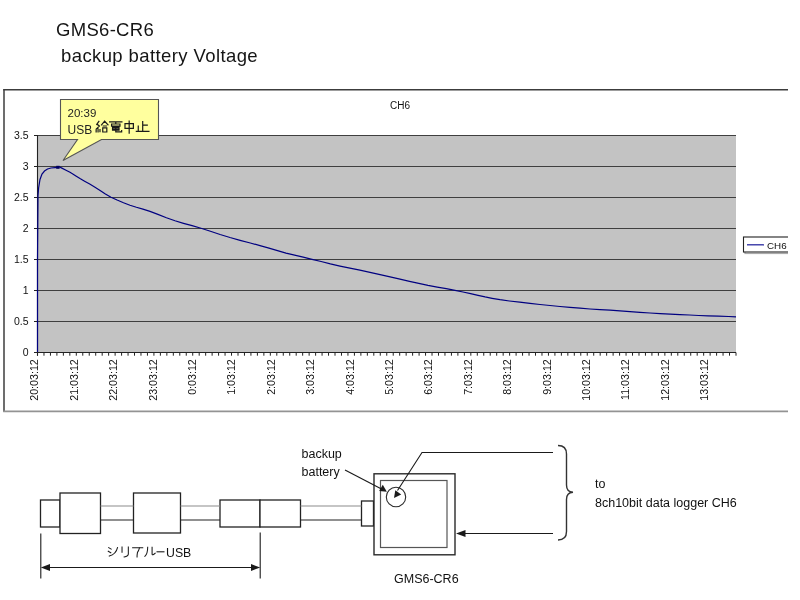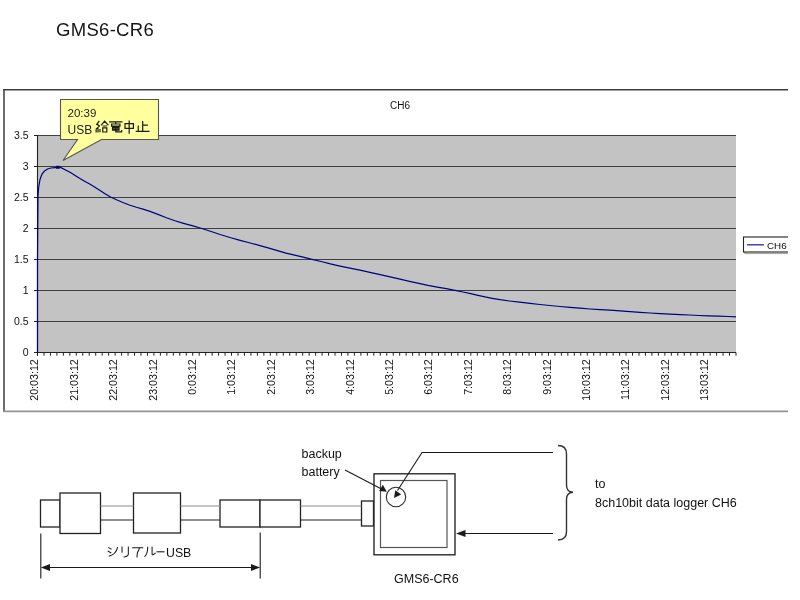--- a/index.html
+++ b/index.html
@@ -3,20 +3,21 @@
 <style>
 html,body{margin:0;padding:0;background:#fff;}
 body{width:800px;height:600px;font-family:"Liberation Sans",sans-serif;}
 .wrap{position:relative;width:788px;height:600px;overflow:hidden;}
 .t1{position:absolute;left:56px;top:18.5px;font-size:18.5px;color:#151515;letter-spacing:0.3px;}
 .t2{position:absolute;left:61px;top:44.5px;font-size:18.5px;color:#151515;letter-spacing:0.4px;}
 </style></head>
 <body>
 <div class="wrap">
 <div class="t1">GMS6-CR6</div>
+<div class="t2">backup battery Voltage</div>
 <svg width="800" height="600" viewBox="0 0 800 600" style="position:absolute;left:0;top:0">
 
 <rect x="4.5" y="90" width="788.5" height="321" fill="#ffffff" stroke="none"></rect>
 <line x1="3.2" y1="89.8" x2="794" y2="89.8" stroke="#3c3c3c" stroke-width="1.5"></line>
 <line x1="4" y1="89.2" x2="4" y2="411.8" stroke="#3c3c3c" stroke-width="1.5"></line>
 <line x1="793.2" y1="89.2" x2="793.2" y2="411.8" stroke="#3c3c3c" stroke-width="1.5"></line>
 <line x1="3.2" y1="411.4" x2="794" y2="411.4" stroke="#939393" stroke-width="1.7"></line>
 <rect x="37.5" y="135" width="698.5" height="217.5" fill="#c3c3c3"></rect>
 <line x1="37.5" y1="321.5" x2="736" y2="321.5" stroke="#3f3f3f" stroke-width="1"></line>
       <line x1="37.5" y1="290.5" x2="736" y2="290.5" stroke="#3f3f3f" stroke-width="1"></line>

